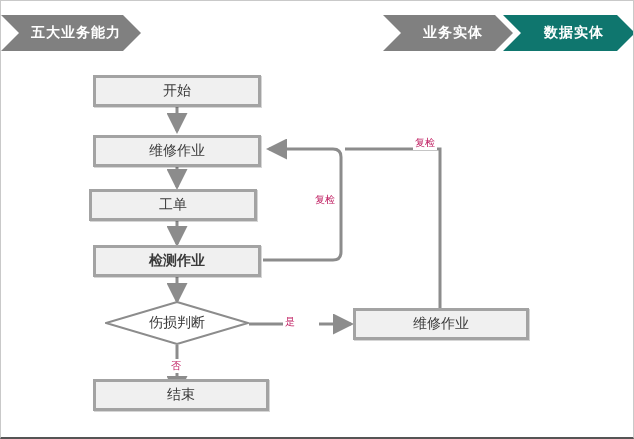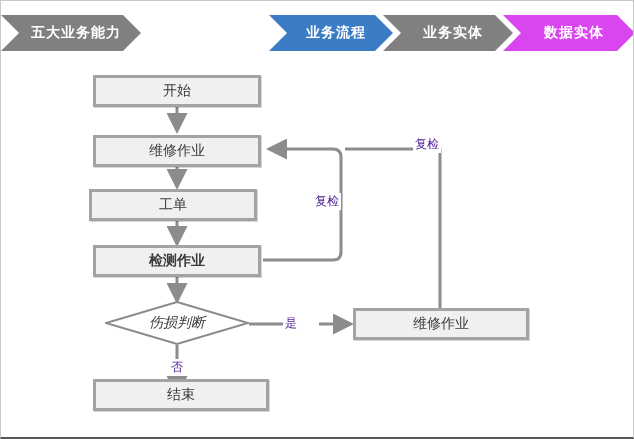--- a/index.html
+++ b/index.html
@@ -81,22 +81,22 @@
   }
   .diamond-label {
     position: relative;
     z-index: 3;
     font-size: 14px;
     color: #3a3a3a;
     white-space: nowrap;
   }
   .edge-label {
     position: absolute;
-    font-size: 12px;
-    color: #4c1d95;
+    font-size: 10px;
+    color: #be185d;
     white-space: nowrap;
     background: #ffffff;
     padding: 0 2px;
   }
   svg.wires {
     position: absolute;
     left: 0;
     top: 0;
     width: 634px;
     height: 439px;
@@ -105,27 +105,24 @@
 </style>
 </head>
 <body>
 
 <div id="page">
 
   <div id="breadcrumb">
     <div class="chev" style="left:0px; width:140px; background:#808080;">
       <span class="chev-label">五大业务能力</span>
     </div>
-    <div class="chev" style="left:268px; width:124px; background:#3b7dc4;">
-      <span class="chev-label">业务流程</span>
-    </div>
     <div class="chev" style="left:382px; width:130px; background:#808080;">
       <span class="chev-label">业务实体</span>
     </div>
-    <div class="chev" style="left:502px; width:132px; background:#d946ef;">
+    <div class="chev" style="left:502px; width:132px; background:#0f766e;">
       <span class="chev-label">数据实体</span>
     </div>
   </div>
 
   <div id="flow">
 
     <svg class="wires" viewBox="0 0 634 439">
       <defs>
         <marker id="arrow" markerWidth="7" markerHeight="7" refX="6" refY="3.5" orient="auto" markerUnits="strokeWidth">
           <path d="M0,0 L7,3.5 L0,7 z" fill="#8c8c8c"></path>
@@ -159,21 +156,21 @@
     </div>
 
     <div class="node box" style="left:88px; top:188px; width:168px; height:32px;">
       <span>工单</span>
     </div>
 
     <div class="node box" style="left:92px; top:244px; width:168px; height:32px;font-weight:bold;">
       <span>检测作业</span>
     </div>
 
-    <div class="diamond-wrap" style="left:104px; top:300px; width:144px; height:44px;font-style:italic;">
+    <div class="diamond-wrap" style="left:104px; top:300px; width:144px; height:44px;">
       <svg width="144" height="44" viewBox="0 0 144 44" style="position:absolute;left:0;top:0;">
         <polygon points="72,1 143,22 72,43 1,22" fill="#ffffff" stroke="#8c8c8c" stroke-width="2"></polygon>
       </svg>
       <span class="diamond-label">伤损判断</span>
     </div>
 
     <div class="node box" style="left:352px; top:307px; width:176px; height:32px;">
       <span>维修作业</span>
     </div>
 

